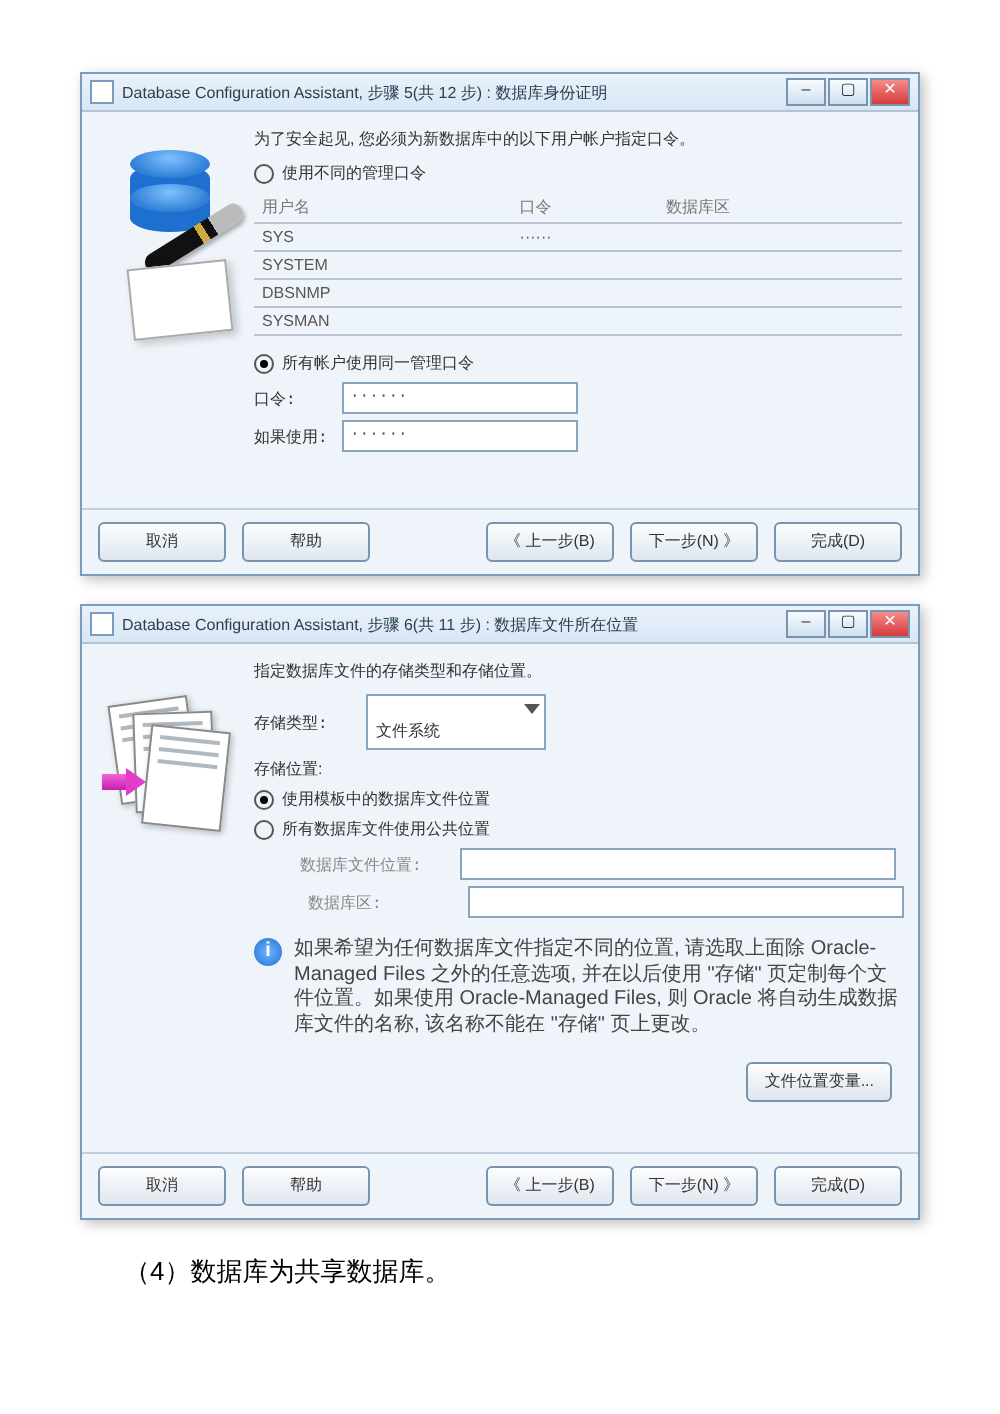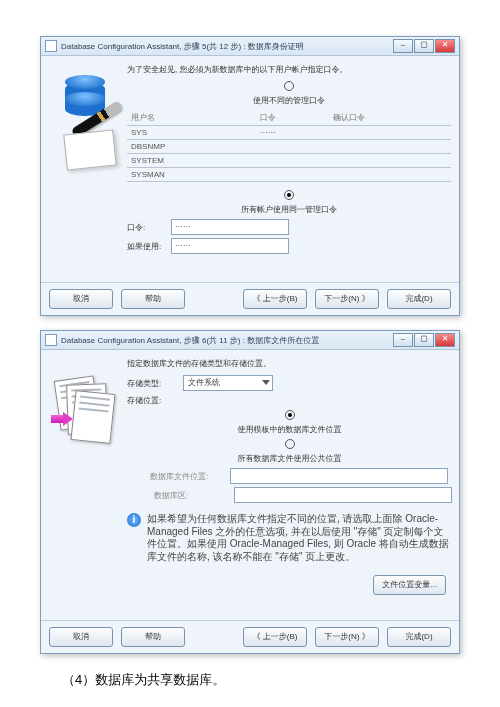--- a/index.html
+++ b/index.html
@@ -133,36 +133,36 @@
   }
   .content {
     flex:1;
     font-size: 8px;
     color:#333;
   }
   .hint {
     margin: 2px 0 6px 0;
   }
   .opt {
-    display:flex;align-items:center;gap:4px;margin:4px 0;flex-direction:column;
+    display:flex;align-items:center;gap:4px;margin:4px 0;
   }
   .radio {
     width:8px;height:8px;border:1px solid #555;border-radius:50%;
     display:inline-flex;align-items:center;justify-content:center;flex:none;
   }
   .radio.on::after{content:"";width:4px;height:4px;border-radius:50%;background:#000;}
   table.pw {
     width:100%;border-collapse:collapse;font-size:8px;margin:4px 0 8px 0;
   }
   table.pw th, table.pw td {
     text-align:left;padding:2px 4px;border-bottom:1px solid #b8c6d4;
     color:#555;
   }
   table.pw th{font-weight:normal;color:#777;}
-  .inl {display:flex;align-items:center;gap:6px;margin:3px 0;}
+  .inl {display:flex;align-items:center;gap:6px;margin:3px 0;font-family:Liberation Mono, monospace;}
   .lbl {width:38px;}
   .txtbox {
     height:14px;border:1px solid #8aa4bd;background:#fff;
     font-size:8px;padding:0 3px;line-height:14px;color:#555;
   }
   .txtbox.short{width:110px;}
   .txtbox.long{width:210px;}
   .infobox {
     display:flex;gap:6px;align-items:flex-start;
     margin-top:8px;padding:2px 0;
@@ -190,21 +190,21 @@
     display:flex;align-items:center;gap:8px;
   }
   .footer .spacer{flex:1;}
   .bodytext {
     font-size: 13px;
     line-height: 1.8;
     margin: 8px 0 0 22px;
   }
   .combo {
     display:inline-block;border:1px solid #8aa4bd;background:#fff;
-    height:14px;line-height:14px;padding:0 14px 0 4px;font-size:8px;
+    height:14px;line-height:14px;padding:12px 14px 0 4px;font-size:8px;
     position:relative;min-width:70px;
   }
   .combo::after{
     content:"";position:absolute;right:2px;top:4px;
     border-left:4px solid transparent;border-right:4px solid transparent;
     border-top:5px solid #555;
   }
 </style>
 </head>
 <body>
@@ -235,34 +235,34 @@
         <div class="opt">
           <span class="radio"></span>
           <span>使用不同的管理口令</span>
         </div>
 
         <table class="pw">
           <tbody>
               <tr>
             <th>用户名</th>
             <th>口令</th>
-            <th>确认口令</th>
+            <th>数据库区</th>
           </tr>
           <tr>
             <td>SYS</td>
             <td>······</td>
                 <td></td>
           </tr>
           <tr>
+            <td>SYSTEM</td>
+                <td></td>
+                <td></td>
+          </tr>
+          <tr>
             <td>DBSNMP</td>
-                <td></td>
-                <td></td>
-          </tr>
-          <tr>
-            <td>SYSTEM</td>
                 <td></td>
                 <td></td>
           </tr>
           <tr>
             <td>SYSMAN</td>
                 <td></td>
                 <td></td>
           </tr>
         </tbody>
           </table>

